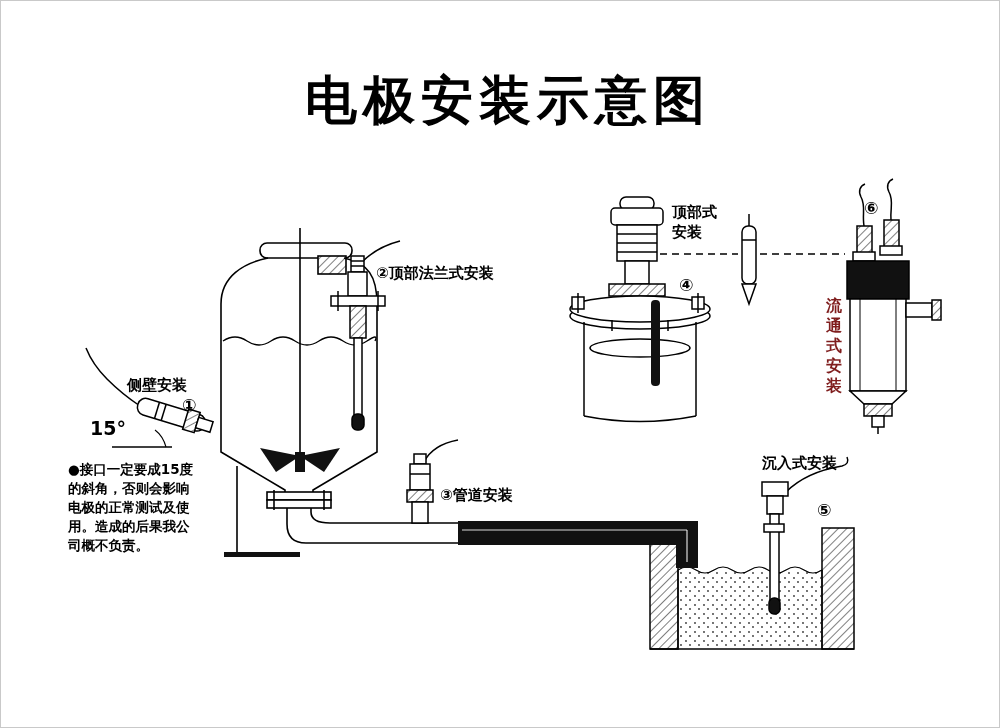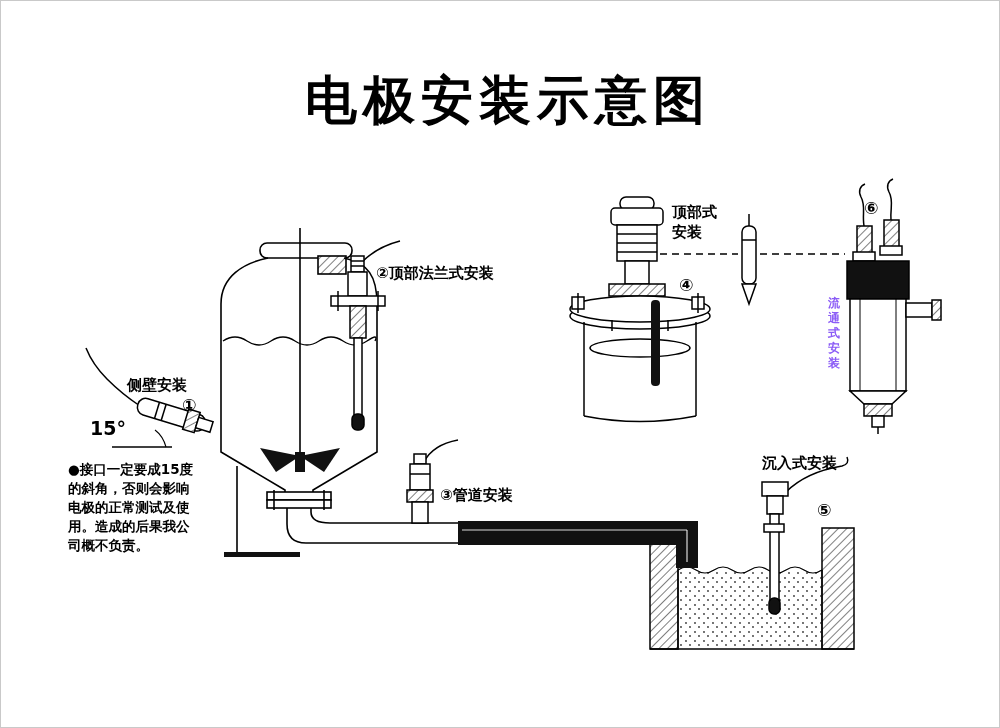--- a/index.html
+++ b/index.html
@@ -18,26 +18,26 @@
     font-size:52px;
     font-weight:bold;
     letter-spacing:6px;
     color:#000;
     font-family:"DejaVu Serif","DejaVu Sans",serif;
   }
   .vlabel{
     position:absolute;
     left:824px;top:296px;
     width:20px;
-    font-size:12px;
+    font-size:16px;
     font-weight:bold;
     line-height:1.25;
     text-align:center;
     word-break:break-all;
-    color:#8b5cf6;
+    color:#7f1d1d;
   }
   svg{position:absolute;top:0;left:0;}
   svg text{font-family:"DejaVu Sans",sans-serif;}
 </style>
 </head>
 <body>
 
 <div class="page">
 
   <svg width="1000" height="728" viewBox="0 0 1000 728">

